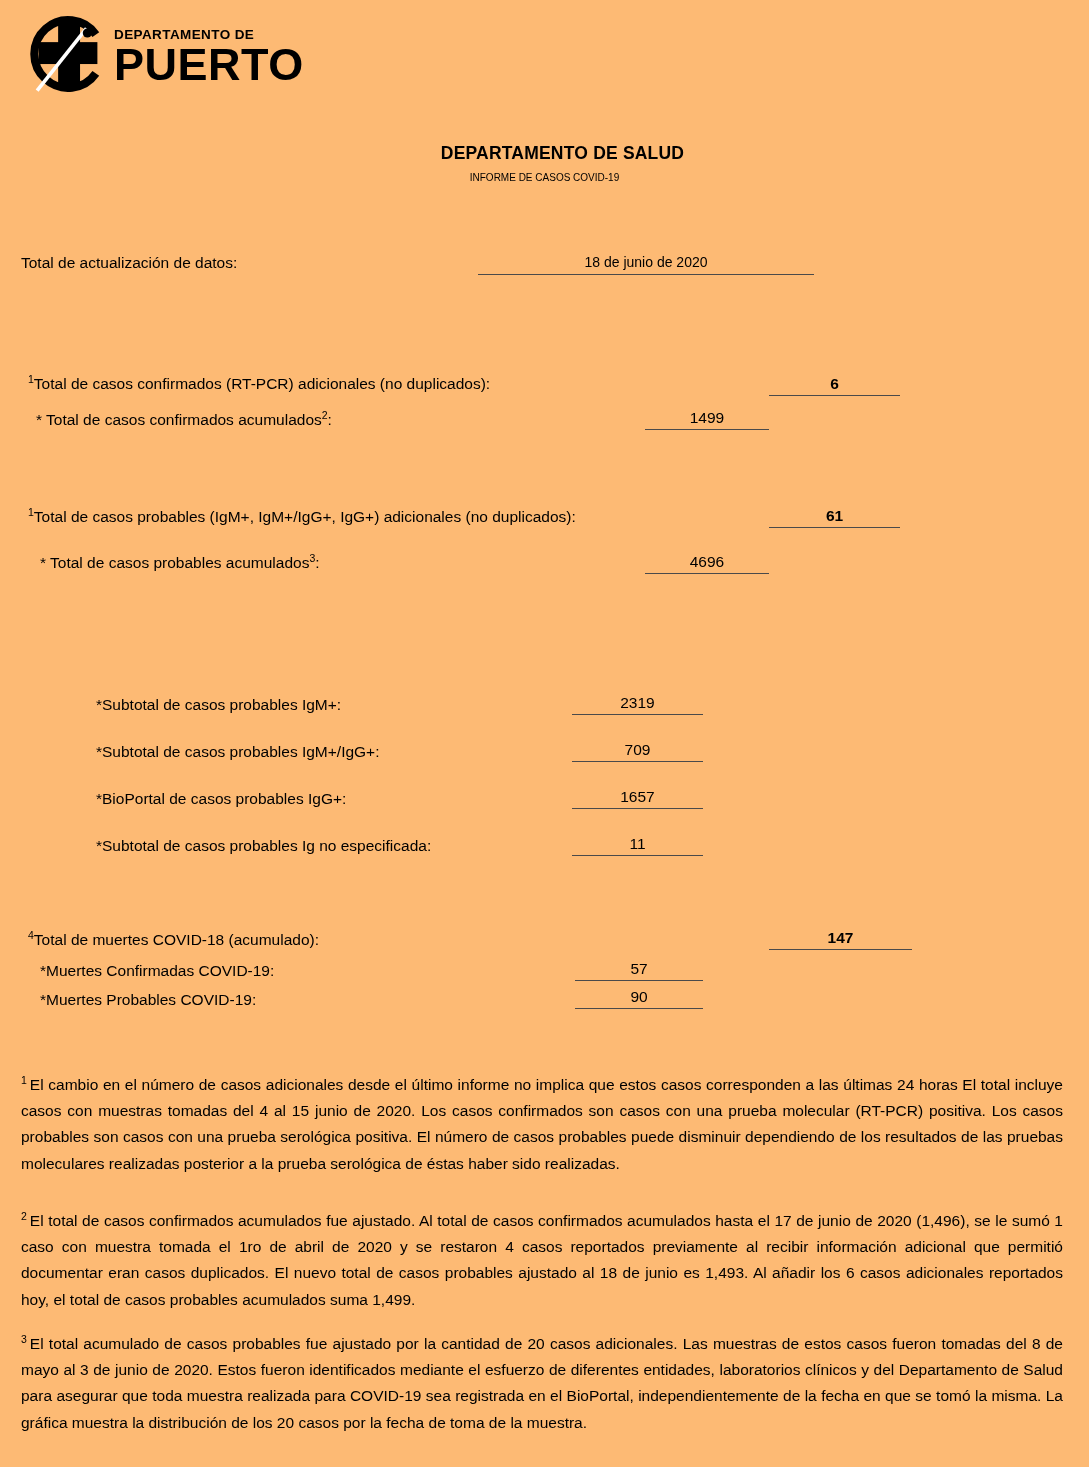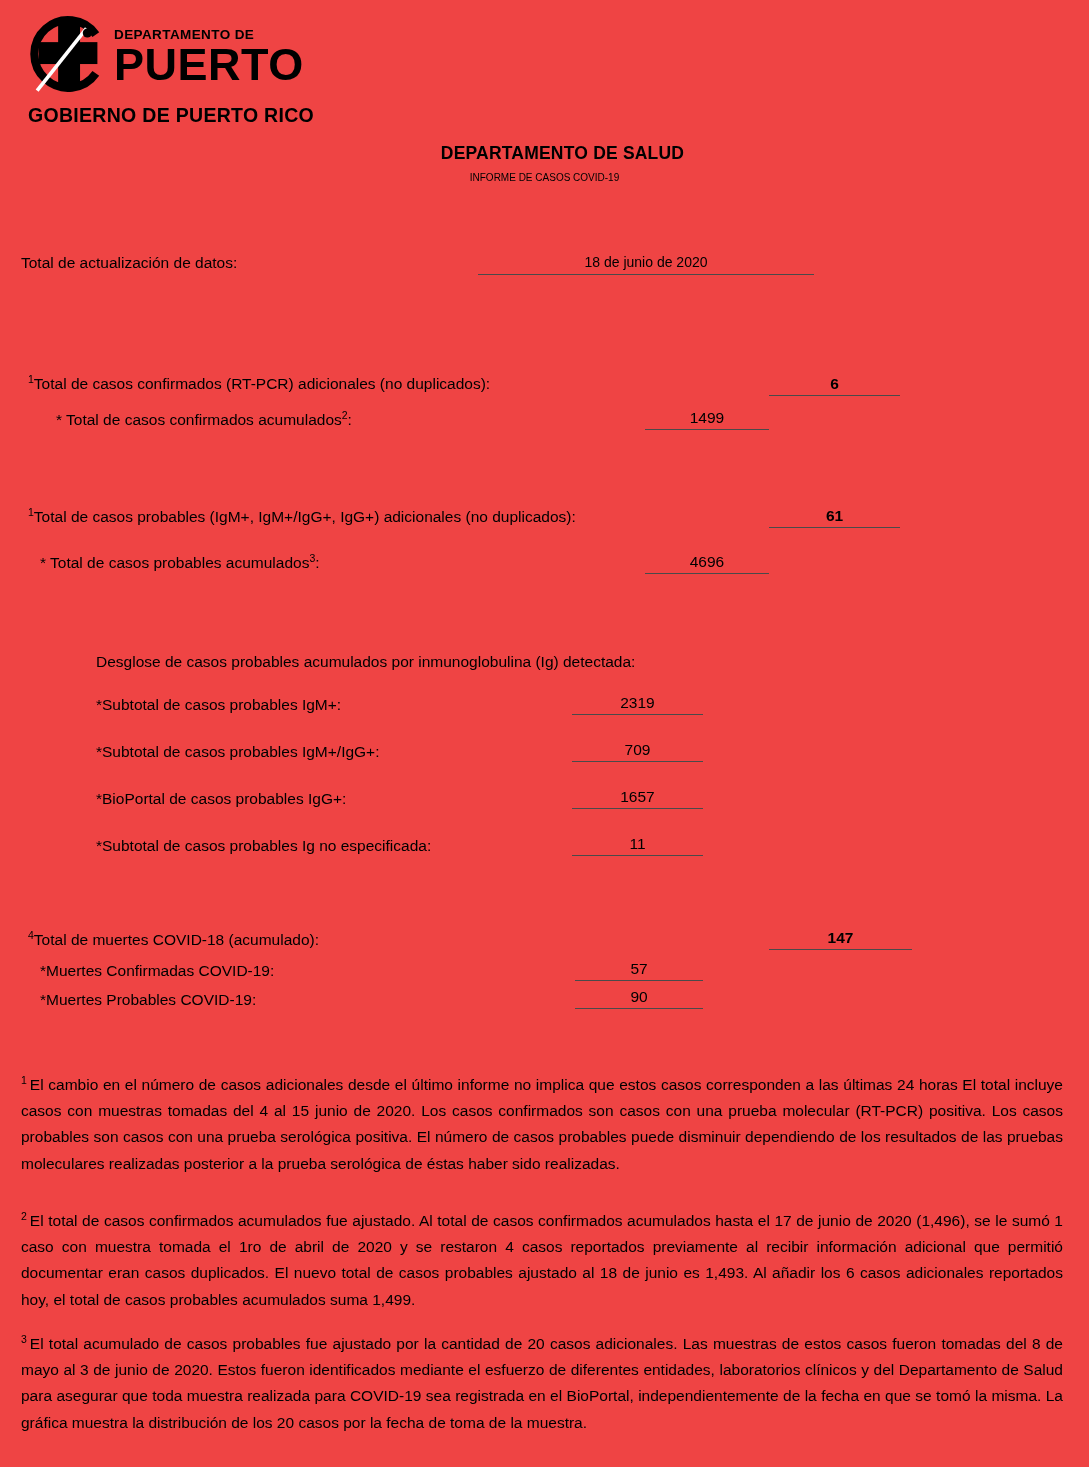--- a/index.html
+++ b/index.html
@@ -6,21 +6,21 @@
   html,body { background:#ffffff; }
   body {
     font-family:"Liberation Sans", sans-serif;
     color:#000;
     -webkit-font-smoothing:antialiased;
   }
   .page {
     position:relative;
     width:1089px;
     height:1467px;
-    background:#ef4444;
+    background:#fdba74;
     overflow:hidden;
   }
 
   
   .logo { position:absolute; left:28px; top:8px; }
   .logo-row { display:flex; align-items:flex-start; }
   .logo-mark { display:block; }
   .logo-text { margin-left:2px; margin-top:20px; }
   .logo-dept { font-size:13.5px; font-weight:bold; letter-spacing:0.4px; line-height:1.1; }
   .logo-salud { font-size:45px; font-weight:bold; line-height:0.95; letter-spacing:0.5px; margin-top:1px; }
@@ -82,42 +82,40 @@
         <rect x="33" y="12" width="24" height="70" fill="#000"></rect>
         <rect x="12" y="35" width="64" height="24" fill="#000"></rect>
         <line x1="10" y1="88" x2="64" y2="20" stroke="#fff" stroke-width="4"></line>
         <circle cx="65" cy="25" r="5" fill="#000"></circle>
       </svg>
       <div class="logo-text">
         <div class="logo-dept">DEPARTAMENTO DE</div>
         <div class="logo-salud">PUERTO</div>
       </div>
     </div>
-    <div class="logo-gob">GOBIERNO DE PUERTO RICO</div>
   </div>
 
   <div class="title">DEPARTAMENTO DE SALUD</div>
   <div class="subtitle">INFORME DE CASOS COVID-19</div>
 
   <div class="lbl" style="left:21px;top:253px">Total de actualización de datos:</div>
   <div class="val tall" style="left:478px;top:253px;width:336px">18 de junio de 2020</div>
 
   <div class="lbl" style="left:28px;top:374px"><sup>1</sup><span>Total de casos confirmados (RT-PCR) adicionales (no duplicados):</span></div>
   <div class="val bold" style="left:769px;top:375px;width:131px">6</div>
 
-  <div class="lbl" style="left:56px;top:410px"><span>* Total de casos confirmados acumulados</span><sup>2</sup><span>:</span></div>
+  <div class="lbl" style="left:36px;top:410px"><span>* Total de casos confirmados acumulados</span><sup>2</sup><span>:</span></div>
   <div class="val" style="left:645px;top:409px;width:124px">1499</div>
 
   <div class="lbl" style="left:28px;top:507px"><sup>1</sup><span>Total de casos probables (IgM+, IgM+/IgG+, IgG+) adicionales (no duplicados):</span></div>
   <div class="val bold" style="left:769px;top:507px;width:131px">61</div>
 
   <div class="lbl" style="left:40px;top:553px"><span>* Total de casos probables acumulados</span><sup>3</sup><span>:</span></div>
   <div class="val" style="left:645px;top:553px;width:124px">4696</div>
 
-  <div class="lbl" style="left:96px;top:652px">Desglose de casos probables acumulados por inmunoglobulina (Ig) detectada:</div>
 
   <div class="lbl" style="left:96px;top:695px">*Subtotal de casos probables IgM+:</div>
   <div class="val" style="left:572px;top:694px;width:131px">2319</div>
 
   <div class="lbl" style="left:96px;top:742px">*Subtotal de casos probables IgM+/IgG+:</div>
   <div class="val" style="left:572px;top:741px;width:131px">709</div>
 
   <div class="lbl" style="left:96px;top:789px">*BioPortal de casos probables IgG+:</div>
   <div class="val" style="left:572px;top:788px;width:131px">1657</div>
 

